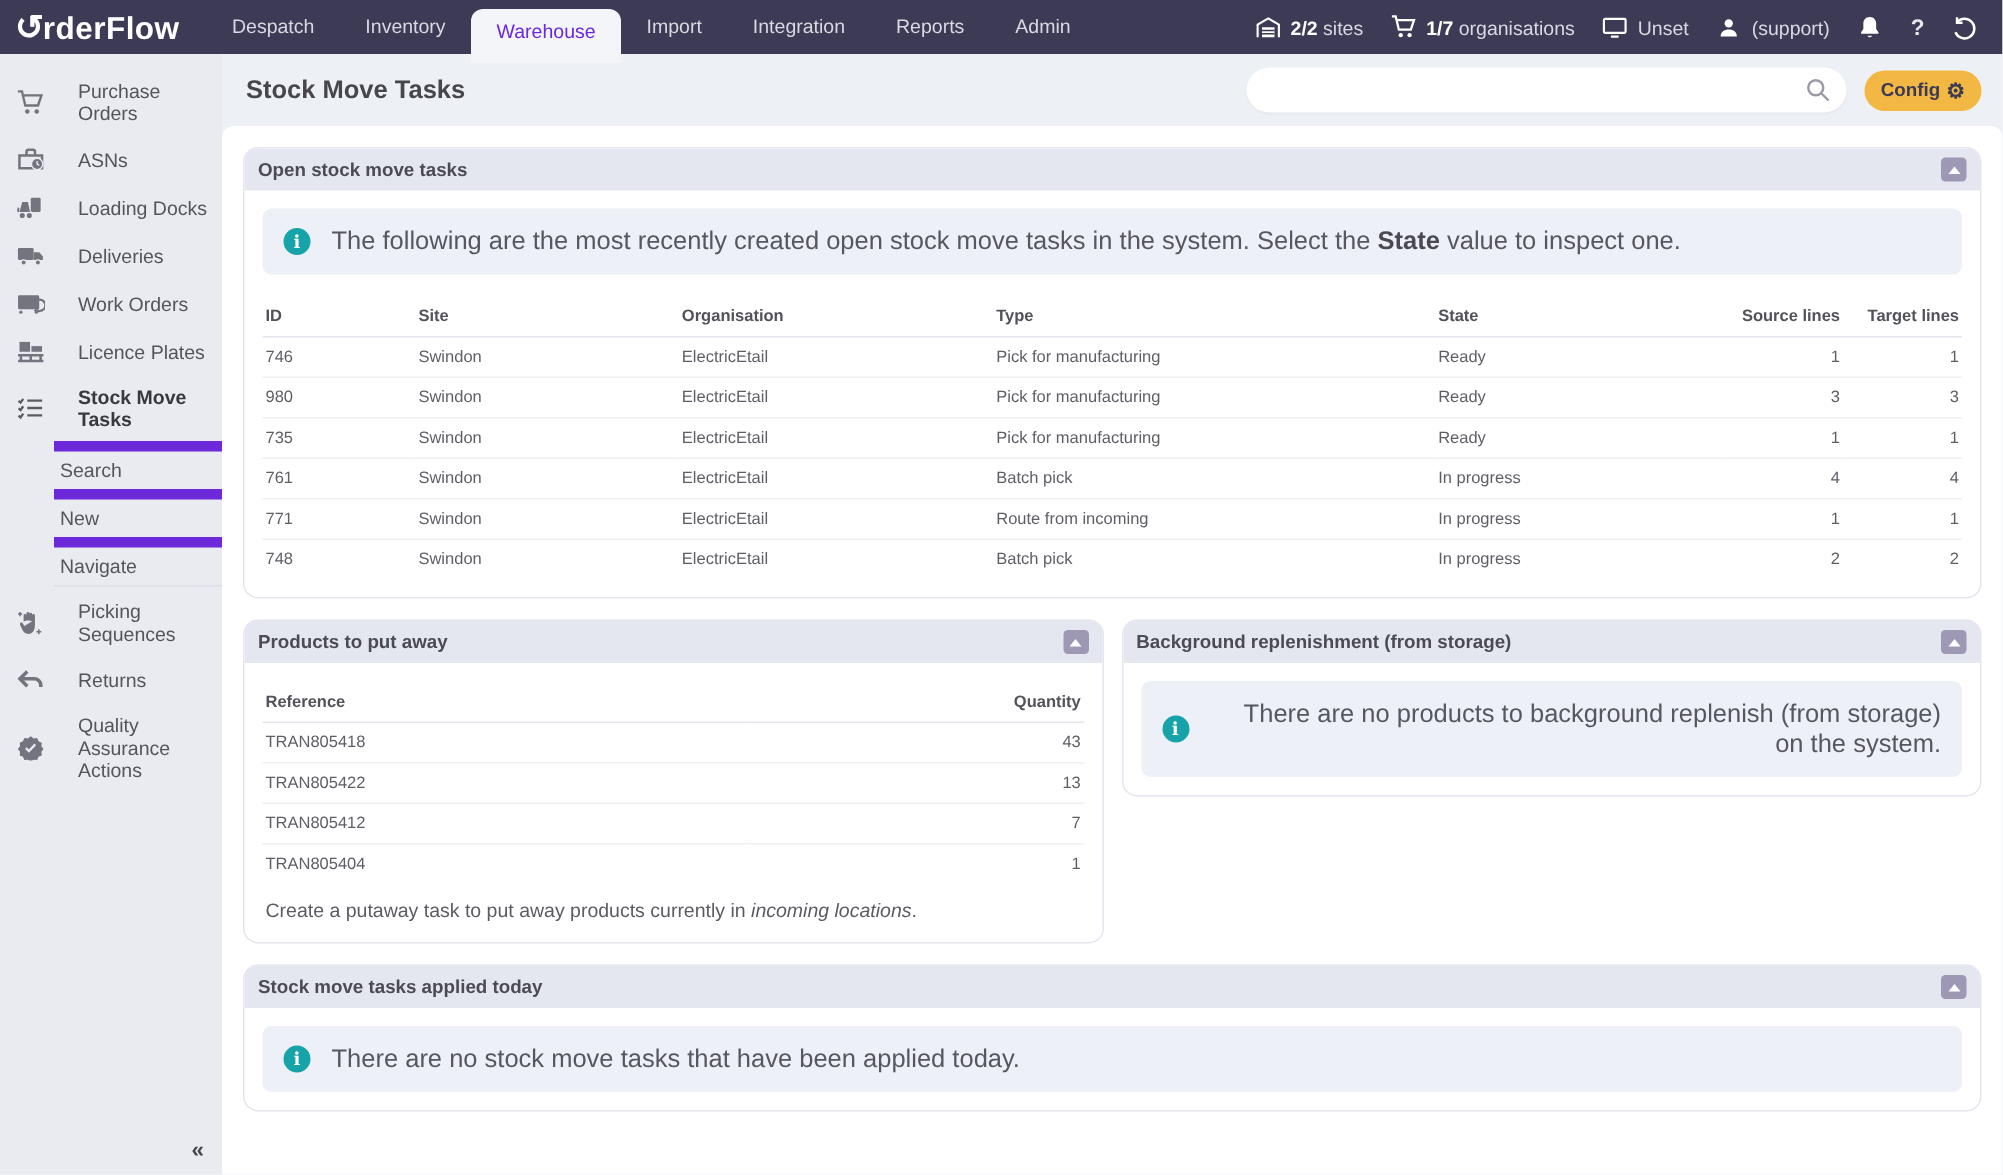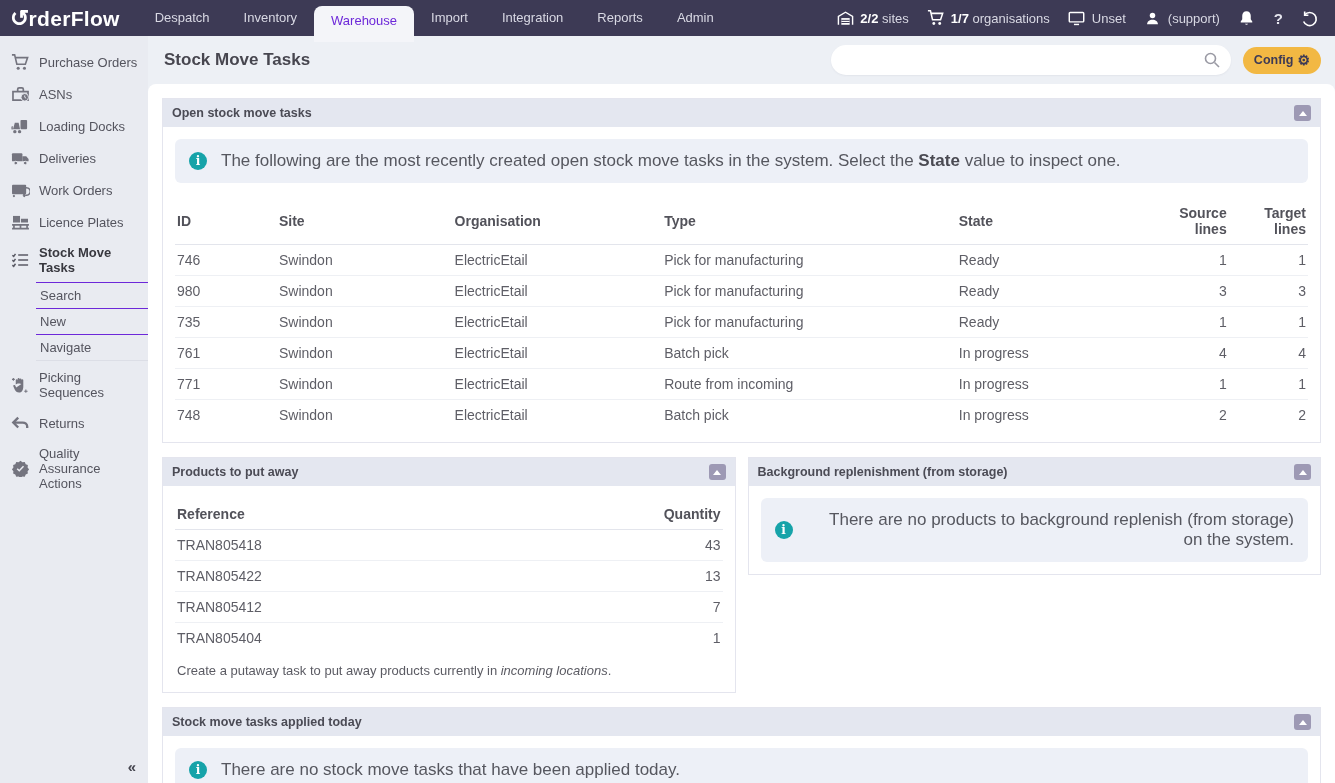--- a/index.html
+++ b/index.html
@@ -17,56 +17,56 @@
   .status-item b { color:#fff; font-weight:700; }
   .tb-icon { width:18px; height:18px; display:inline-flex; align-items:center; justify-content:center; }
   .tb-icon svg { display:block; }
   .help-glyph { font-size:15px; font-weight:700; color:#e6e6ef; cursor:pointer; }
 
   
   .shell { display:flex; height:747px; }
 
   
   .sidebar { width:148px; background:#e9ebf1; position:relative; padding-top:10px; flex:none; }
-  .side-item { display:flex; align-items:center; gap:9px; padding:7px 6px 7px 10px; cursor:pointer; color:#54545e; font-size:13px; }
+  .side-item { display:flex; align-items:center; gap:22px; padding:7px 6px 7px 10px; cursor:pointer; color:#54545e; font-size:13px; }
   .side-item .s-icon { width:20px; height:18px; flex:none; color:#74747f; display:flex; align-items:center; justify-content:center; }
   .side-item .s-icon svg { display:block; }
   .side-item.active .s-label { font-weight:700; color:#38383f; }
   .side-sub { margin:0 0 2px 36px; }
-  .side-sub-item { font-size:13px; color:#55555f; padding:5px 4px; border-top:1px solid #6d28d9; cursor:pointer; }
+  .side-sub-item { font-size:13px; color:#55555f; padding:5px 4px; border-top:7px solid #6d28d9; cursor:pointer; }
   .side-sub-item:last-child { border-bottom:1px solid #dcdee6; }
   .side-collapse { position:absolute; bottom:8px; right:12px; font-size:15px; color:#45454f; cursor:pointer; font-weight:700; }
 
   
   .content { flex:1; display:flex; flex-direction:column; min-width:0; }
   .title-row { height:48px; display:flex; align-items:center; padding:0 14px 0 16px; gap:12px; }
   .page-title { font-size:17px; font-weight:700; color:#47464f; margin-right:auto; }
   .search-wrap { position:relative; width:400px; }
   .search-input { width:100%; height:30px; border:none; border-radius:15px; background:#fff; padding:0 34px 0 14px; font-size:13px; color:#444; outline:none; box-shadow:0 1px 2px rgba(60,60,90,.06); }
   .search-icon { position:absolute; right:11px; top:7px; }
   .config-btn { background:#f2b843; border:none; border-radius:14px; height:27px; padding:0 11px; font-size:12.5px; font-weight:700; color:#3d3a55; cursor:pointer; display:flex; align-items:center; gap:4px; font-family:"Liberation Sans",sans-serif; }
   .config-btn .gear { font-size:14px; }
 
   .container { background:#fff; border-radius:8px 8px 0 0; flex:1; padding:14px; overflow:hidden; }
 
   
-  .panel { border:1px solid #e4e5ee; border-radius:0; margin-bottom:14px; background:#fff; overflow:hidden; }
+  .panel { border:1px solid #e4e5ee; border-radius:10px; margin-bottom:14px; background:#fff; overflow:hidden; }
   .panel-head { background:#e4e7f0; padding:6px 9px; display:flex; align-items:center; }
   .panel-title { font-size:12.5px; font-weight:700; color:#4b4b55; }
   .collapse-btn { margin-left:auto; width:17px; height:16px; background:#9d99b4; border:none; border-radius:3px; cursor:pointer; display:flex; align-items:center; justify-content:center; padding:0; }
   .collapse-btn .tri { width:0; height:0; border-left:4px solid transparent; border-right:4px solid transparent; border-bottom:5px solid #fff; }
   .panel-body { padding:12px; }
 
   .info-box { background:#edf0f7; border-radius:6px; padding:12px 14px; display:flex; align-items:center; gap:14px; }
   .info-icon { width:18px; height:18px; border-radius:50%; background:#16a3a9; color:#fff; font-family:"DejaVu Serif",serif; font-weight:700; font-size:12px; display:flex; align-items:center; justify-content:center; flex:none; }
   .info-text { font-size:17px; color:#56575f;text-align:right; }
   .info-text b { color:#4a4a52; }
 
   
-  table { width:100%; border-collapse:collapse; font-size:14px; color:#5e5e66; }
+  table { width:100%; border-collapse:collapse; font-size:11px; color:#5e5e66; }
   th { text-align:left; font-weight:700; color:#52525a; padding:8px 2px 7px; border-bottom:1px solid #e3e5ec; }
   td { padding:7px 2px; border-bottom:1px solid #eef0f4; }
   tr:last-child td { border-bottom:none; }
   .num { text-align:right;margin-top:36px; }
   .open-table { margin-top:14px; }
   .open-table th.num, .open-table td.num { width:68px; }
   .col-id { width:9%; } .col-site { width:15.5%; } .col-org { width:18.5%; } .col-type { width:26%; } .col-state { width:17%; }
   .state-link { cursor:pointer; }
 
   .two-col { display:flex; gap:12px; align-items:flex-start; }

